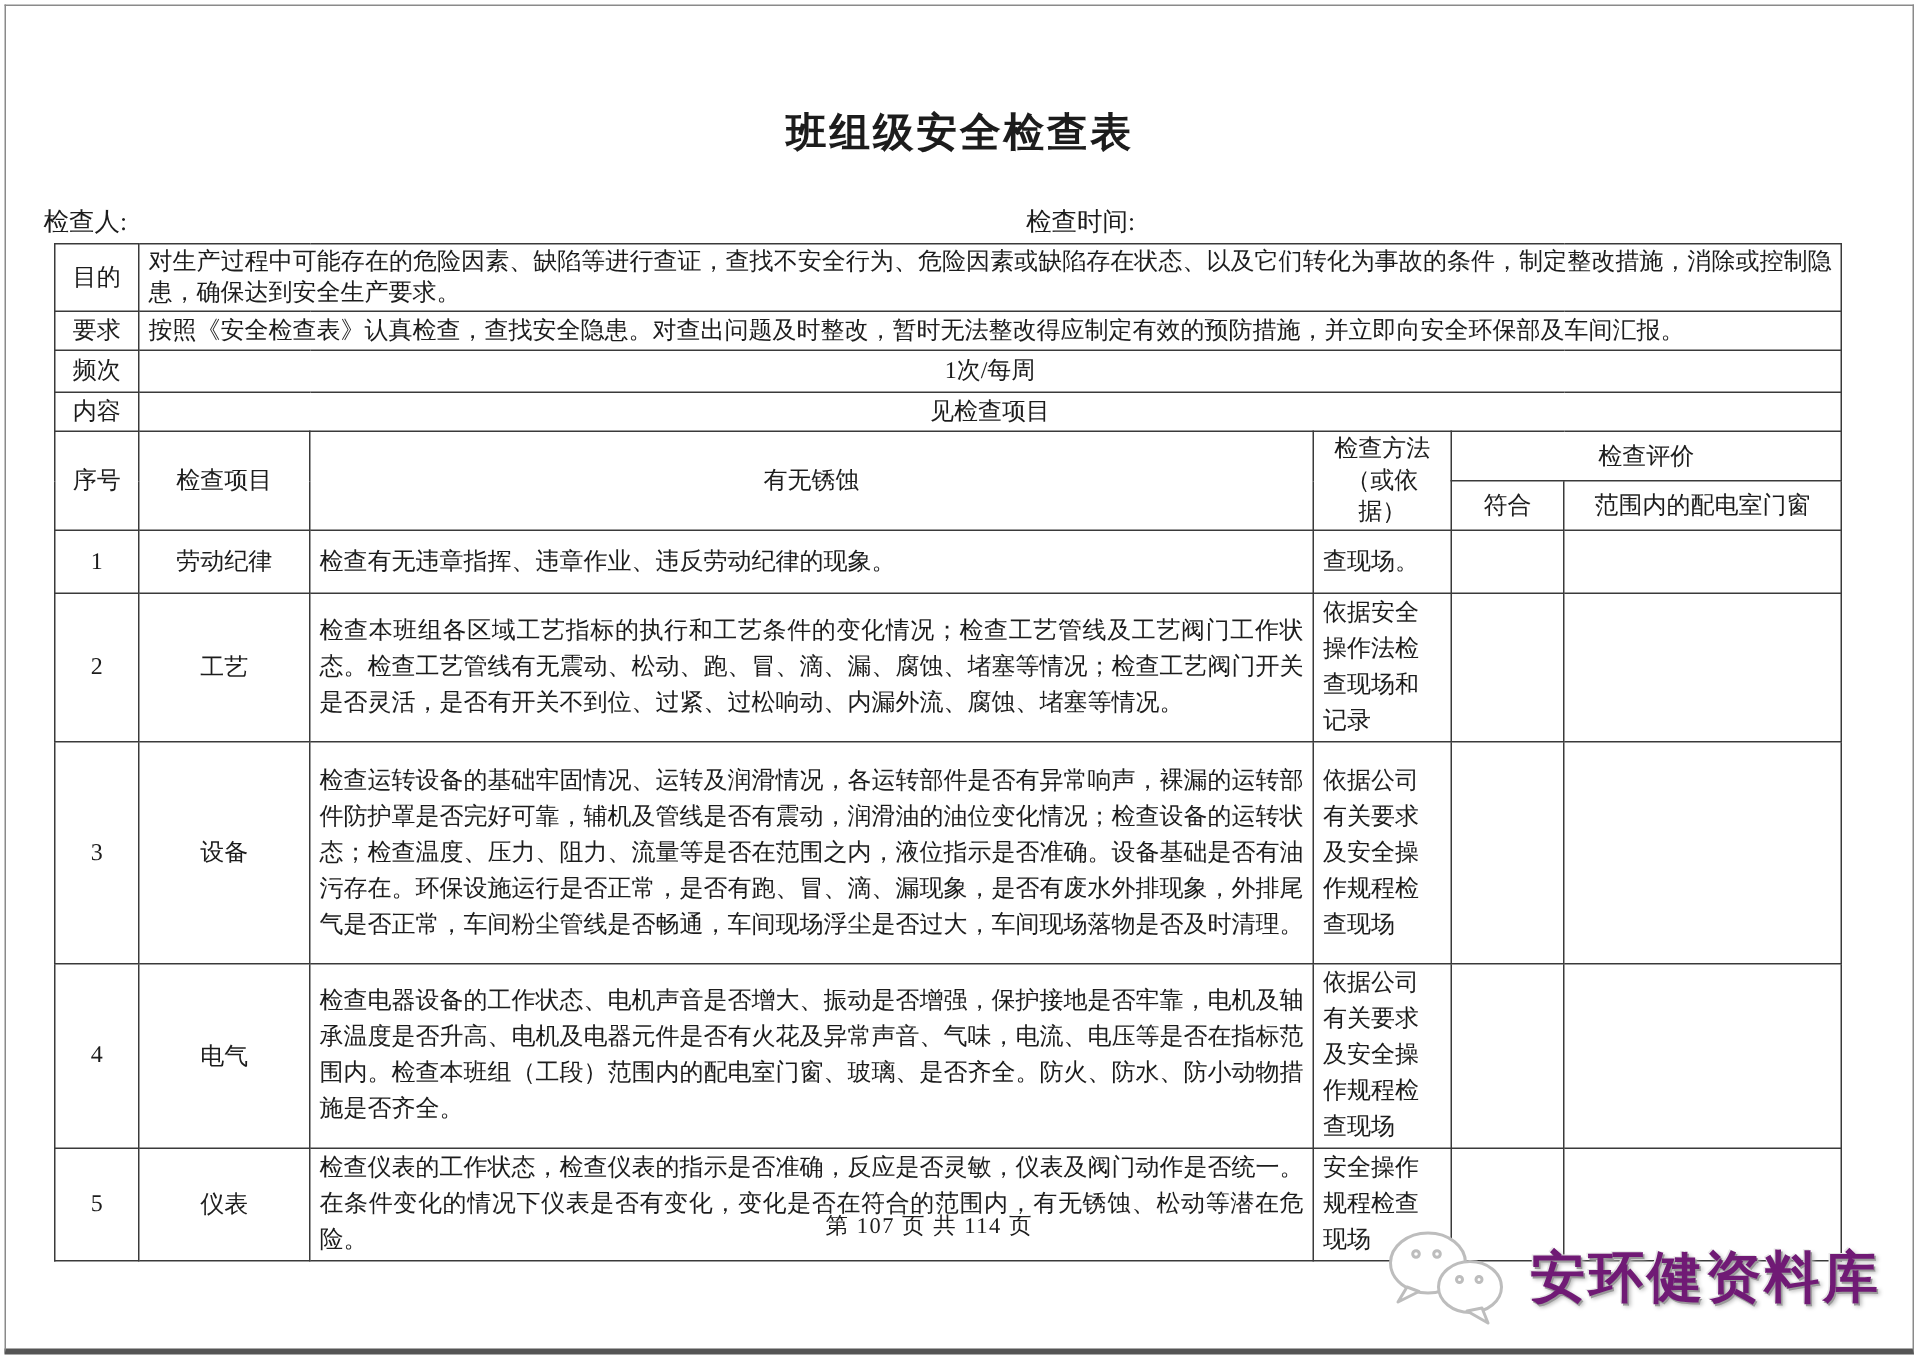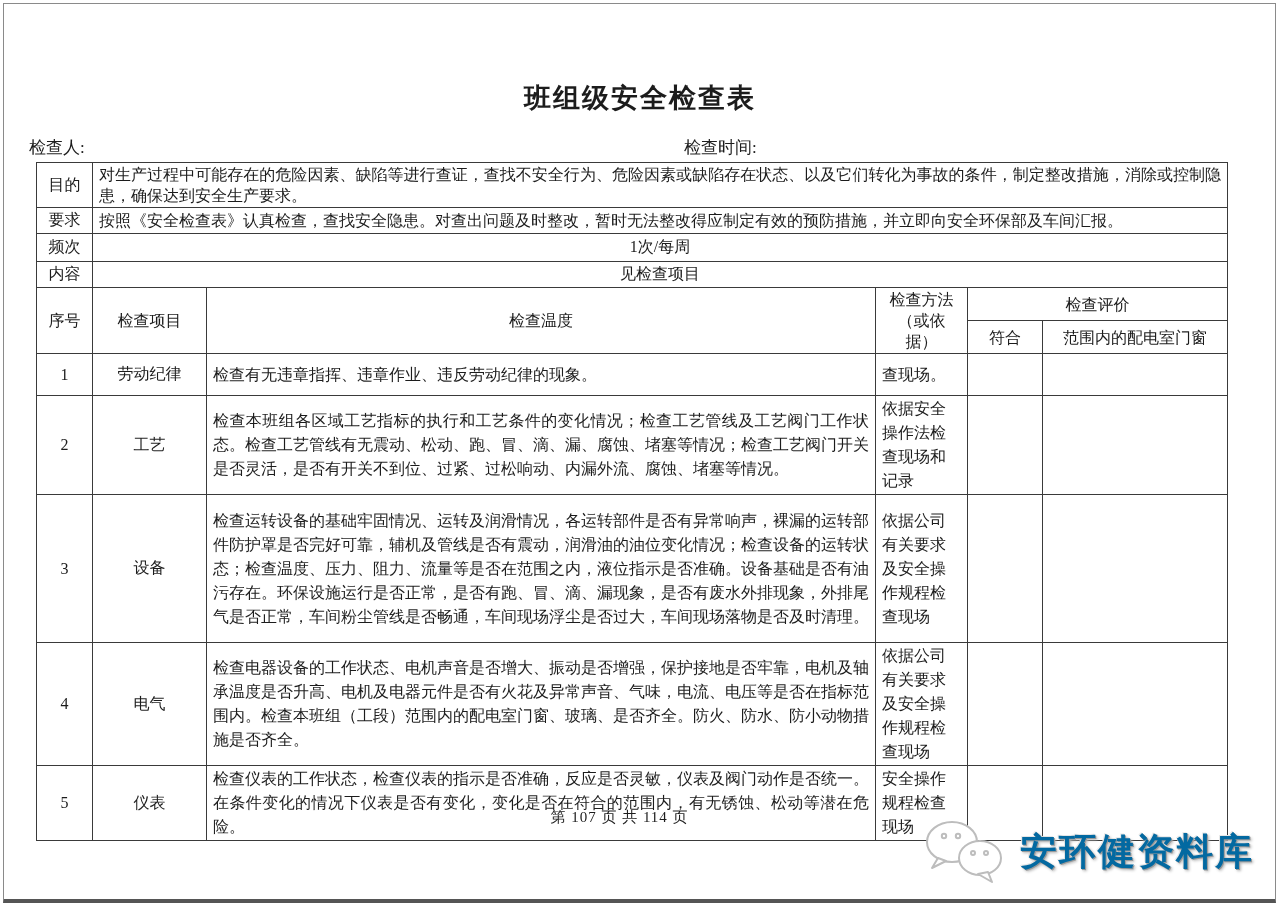--- a/index.html
+++ b/index.html
@@ -7,21 +7,21 @@
     width:1280px;height:905px;position:relative;background:#ffffff;
     font-family:"Liberation Serif","DejaVu Serif",serif;
     color:#1c1c1c;overflow:hidden;
   }
   .page-border{
     position:absolute;left:3px;top:3px;right:4px;bottom:2px;
     border:1px solid #8a8a8a;border-bottom:4px solid #555555;
     pointer-events:none;
   }
   .doc-title{
-    position:absolute;left:0;top:80px;width:100%;
+    position:absolute;left:0;top:70px;width:100%;
     text-align:center;font-size:27px;font-weight:bold;letter-spacing:2px;
   }
   .meta-line{position:absolute;left:0;top:136px;width:100%;height:22px;font-size:17px;}
   .meta-inspector{position:absolute;left:29px;top:0;}
   .meta-time{position:absolute;left:684px;top:0;}
   table.sheet{
     position:absolute;left:36px;top:162px;width:1191px;
     border-collapse:collapse;table-layout:fixed;
     font-size:16px;
   }
@@ -53,21 +53,21 @@
     position:absolute;left:24px;top:808px;width:1191px;
     text-align:center;font-size:15px;letter-spacing:1px;
   }
   .watermark{
     position:absolute;right:26px;top:816px;height:72px;
     display:flex;align-items:center;gap:6px;
   }
   .wm-icon{width:92px;height:68px;}
   .wm-text{
     font-size:37px;font-weight:bold;letter-spacing:2px;
-    color:#0369a1;
+    color:#701a75;
     text-shadow:1px 1px 0 #9a9a9a,2px 2px 3px #b5b5b5,-1px -1px 0 #e8e8e8;
     font-family:"Liberation Sans","DejaVu Sans",sans-serif;
   }
 </style>
 </head>
 <body>
 
 <div class="page-border"></div>
 
 <div class="doc-title">班组级安全检查表</div>
@@ -104,21 +104,21 @@
   </tr>
 
   <tr class="r-content">
     <td class="lab">内容</td>
     <td class="ctr" colspan="5">见检查项目</td>
   </tr>
 
   <tr class="r-head1">
     <td class="hd" rowspan="2">序号</td>
     <td class="hd" rowspan="2">检查项目</td>
-    <td class="hd" rowspan="2">检查温度</td>
+    <td class="hd" rowspan="2">有无锈蚀</td>
     <td class="hd" rowspan="2">
       <div>检查方法</div>
       <div>（或依据）</div>
     </td>
     <td class="hd" colspan="2">检查评价</td>
   </tr>
   <tr class="r-head2">
     <td class="hd">符合</td>
     <td class="hd">范围内的配电室门窗</td>
   </tr>

